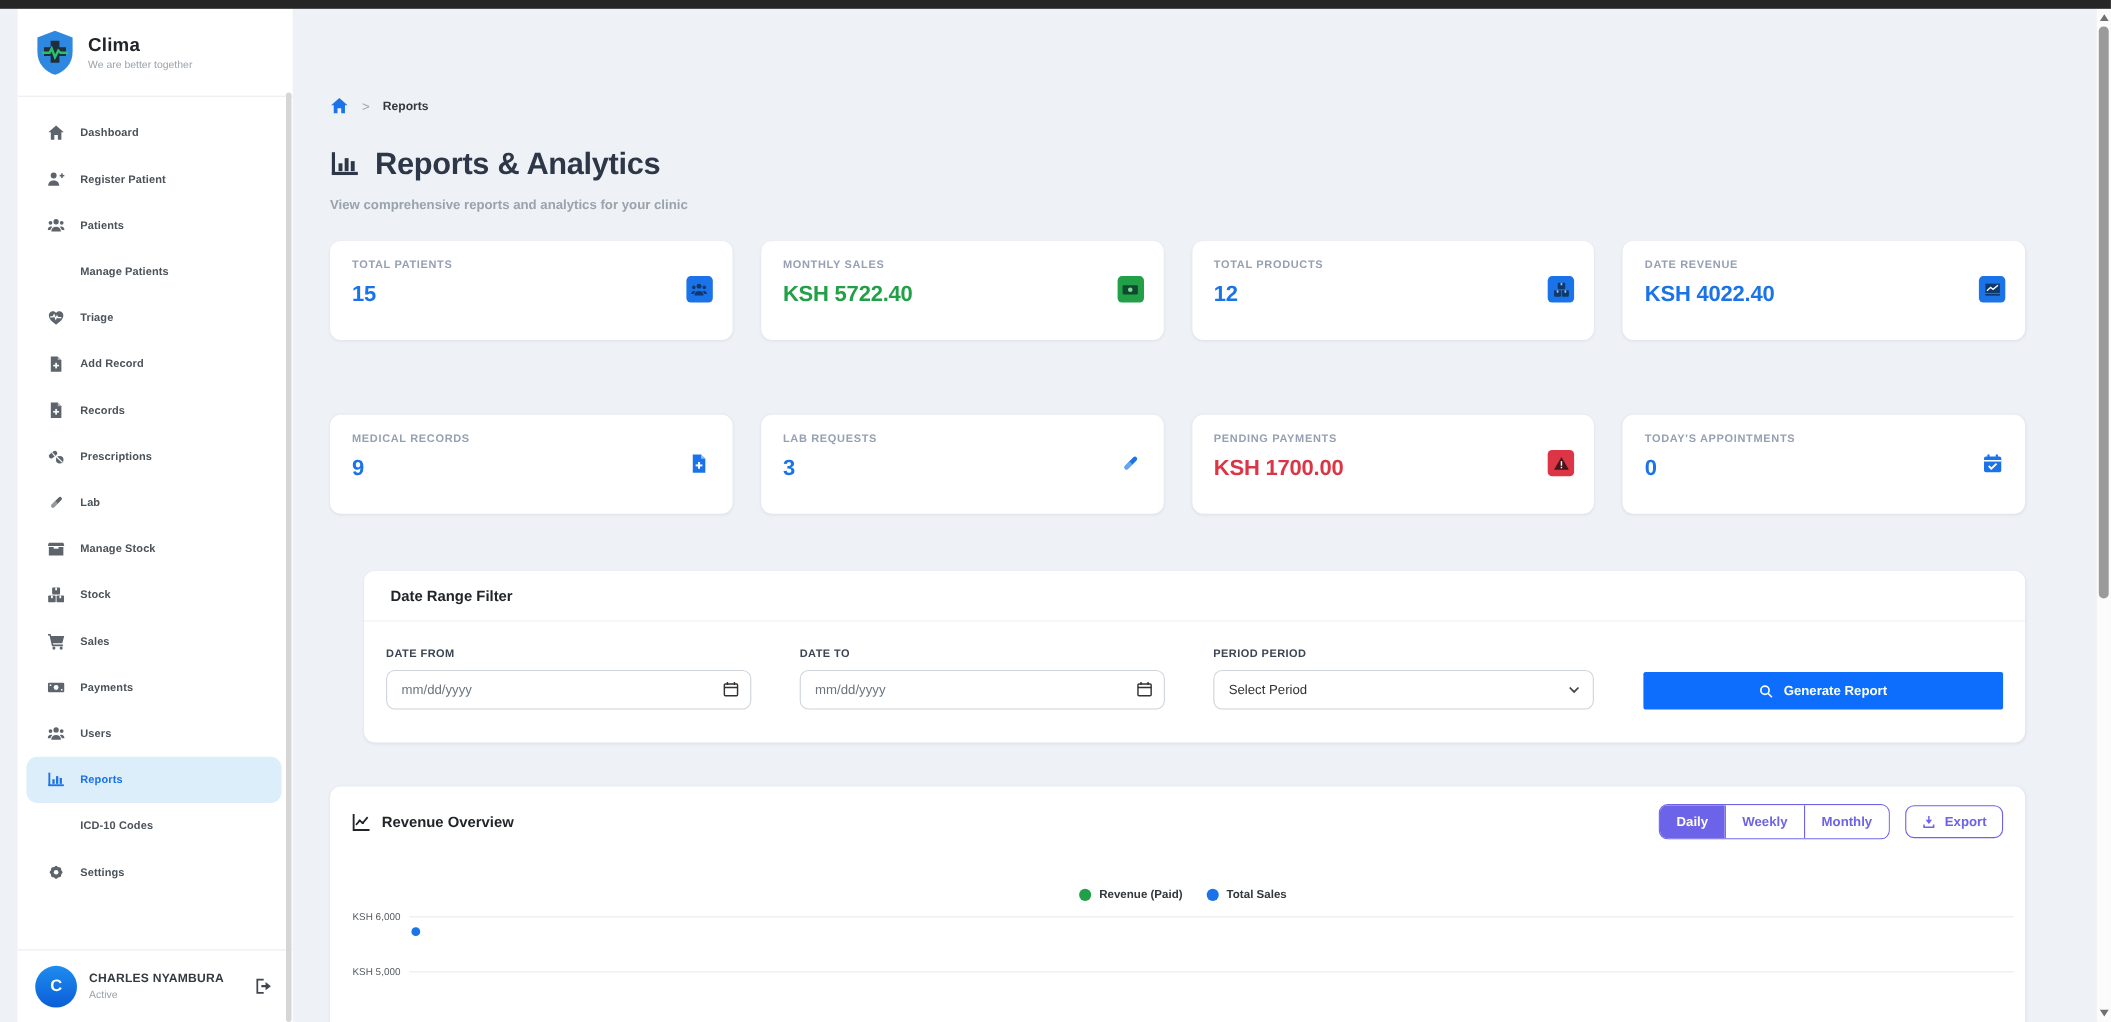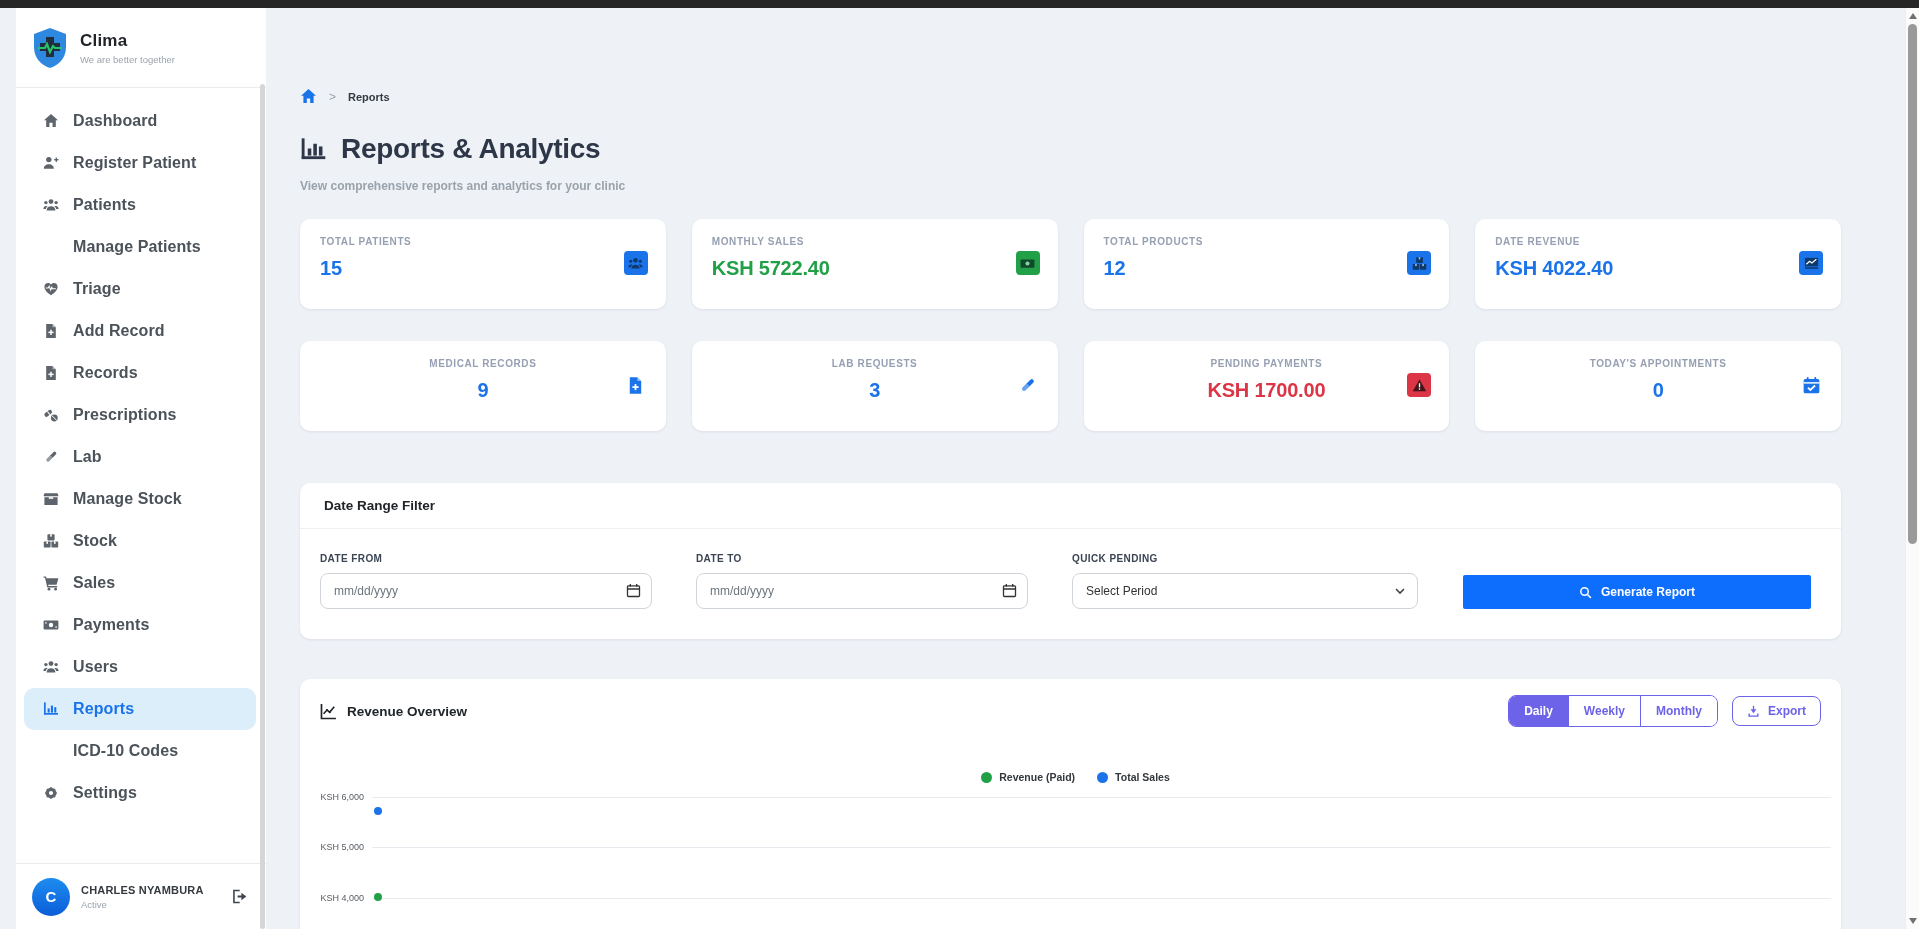--- a/index.html
+++ b/index.html
@@ -12,21 +12,21 @@
   .sidebar { position:absolute; left:16px; top:8px; bottom:0; width:250px; background:#ffffff; z-index:10; }
   .sb-scroll { position:absolute; top:76px; bottom:0; left:244px; width:5px; background:#d6d6d6; border-radius:3px; z-index:12; }
   .brand { height:80px; display:flex; align-items:center; padding:0 16px; border-bottom:1px solid #e9ecef; }
   .brand-logo { width:36px; height:42px; margin-right:12px; flex:0 0 auto; }
   .brand-name { font-size:17px; font-weight:bold; color:#212529; letter-spacing:.2px; }
   .brand-tag { font-size:9.5px; color:#9aa3ab; margin-top:3px; }
   .nav { padding-top:12px; }
   .nav-item { display:flex; align-items:center; height:42px; margin:0 10px 0 8px; padding-left:18px; border-radius:10px; color:#4b5259; cursor:pointer; }
   .nav-ico { width:18px; height:18px; margin-right:13px; display:flex; align-items:center; justify-content:center; color:#5d646b; flex:0 0 auto; }
   .nav-ico svg { width:16px; height:16px; }
-  .nav-label { font-size:16px; font-weight:bold; letter-spacing:.1px;text-align:center; }
+  .nav-label { font-size:10px; font-weight:bold; letter-spacing:.1px;text-align:center; }
   .nav-item.active { background:#ddeefb; color:#1a73e8; }
   .nav-item.active .nav-ico { color:#1a73e8; }
   .profile { position:absolute; left:0; right:0; bottom:0; height:66px; border-top:1px solid #e9ecef; display:flex; align-items:center; padding:0 18px 0 16px; background:#fff; }
   .avatar { width:38px; height:38px; border-radius:50%; background:linear-gradient(180deg,#1d8cf0,#0b5ed7); color:#fff; font-weight:bold; font-size:15px; display:flex; align-items:center; justify-content:center; margin-right:11px; }
   .prof-name { font-size:11px; font-weight:bold; color:#343a40; letter-spacing:.2px; }
   .prof-status { font-size:9.5px; color:#9aa3ab; margin-top:3px; }
   .logout { margin-left:auto; color:#3f464d; width:17px; height:17px; cursor:pointer; }
 
   
   .main { position:absolute; left:250px; top:8px; right:14px; bottom:0; overflow:hidden; padding:80px 64px 0 50px; }
@@ -34,33 +34,33 @@
   .crumb-home { width:17px; height:17px; color:#1a73e8; cursor:pointer; }
   .crumb-sep { color:#9aa3ab; font-size:12px; }
   .crumb-cur { font-size:11px; font-weight:bold; color:#343a40; }
   .page-title { display:flex; align-items:center; gap:14px; color:#2d3748; }
   .page-title svg { width:27px; height:27px; }
   .page-title h1 { font-size:28px; font-weight:bold; letter-spacing:-.3px; }
   .page-sub { margin-top:14px; font-size:12px; color:#9aa3ab; font-weight:bold; }
 
   
   .stat-grid { display:grid; grid-template-columns:repeat(4,1fr); gap:26px; margin-top:26px; }
-  .stat-grid.second { margin-top:32px;text-align:center; }
+  .stat-grid.second { margin-top:68px; }
   .stat-card { position:relative; background:#fff; border-radius:10px; height:90px; box-shadow:0 1px 3px rgba(20,30,60,.08); padding:17px 20px; }
   .stat-label { font-size:10px; font-weight:bold; letter-spacing:.6px; color:#96a0b2; }
   .stat-value { font-size:20px; font-weight:bold; margin-top:10px; letter-spacing:-.2px; }
   .stat-ico { position:absolute; right:18px; top:32px; width:24px; height:24px; display:flex; align-items:center; justify-content:center; }
   .stat-ico.sq { border-radius:4px; }
   .stat-ico.sq svg { width:15px; height:15px; color:rgba(10,20,30,.62); }
   .stat-ico.flat svg { width:19px; height:19px; }
   .bg-blue { background:#1a73e8; } .bg-green { background:#21a047; } .bg-red { background:#dc3545; }
 
   
   .card { background:#fff; border-radius:10px; box-shadow:0 1px 3px rgba(20,30,60,.08); }
-  .filter-card { margin-top:52px; }
+  .filter-card { margin-top:52px;margin-left:31px; }
   .card-head { padding:15px 24px; border-bottom:1px solid #edf0f3; display:flex; align-items:center; }
   .card-head-title { font-size:13.5px; font-weight:bold; color:#212529; display:flex; align-items:center; gap:10px; }
   .card-head-title svg { width:17px; height:17px; }
   .filter-body { display:flex; padding:24px 20px 30px 20px; gap:44px; align-items:flex-end; }
   .f-col { display:flex; flex-direction:column; }
   .f-label { font-size:10px; font-weight:bold; letter-spacing:.4px; color:#3a4452; margin-bottom:9px; }
   .f-input { position:relative; width:332px; height:36px; border:1px solid #ced4da; border-radius:8px; background:#fff; }
   .f-input input { width:100%; height:100%; border:0; outline:0; background:transparent; border-radius:8px; padding:0 34px 0 13px; font-size:12px; color:#701a75; font-family:inherit; }
   .f-input input::placeholder { color:#6c757d; }
   .cal-ico { position:absolute; right:10px; top:9px; width:15px; height:15px; color:#333; pointer-events:none; }
@@ -446,21 +446,21 @@
         <div class="f-label">DATE TO</div>
         <div class="f-input">
           <input type="text" placeholder="mm/dd/yyyy" style="">
           <svg class="cal-ico" viewBox="0 0 16 16" fill="none" stroke="currentColor" stroke-width="1.4">
               <rect x="1.6" y="3" width="12.8" height="11.4" rx="1"></rect>
               <path d="M1.6 6.4h12.8M4.6 1v3M11.4 1v3"></path>
             </svg>
         </div>
       </div>
       <div class="f-col">
-        <div class="f-label">QUICK PENDING</div>
+        <div class="f-label">PERIOD PERIOD</div>
         <div class="f-select">
           <span>Select Period</span>
           <svg class="chev" viewBox="0 0 10 7" fill="none" stroke="currentColor" stroke-width="1.6">
               <path d="M1 1l4 4 4-4"></path>
             </svg>
         </div>
       </div>
       <button class="gen-btn">
         <svg viewBox="0 0 16 16" fill="none" stroke="#fff" stroke-width="1.8">
             <circle cx="6.8" cy="6.8" r="4.6"></circle>

